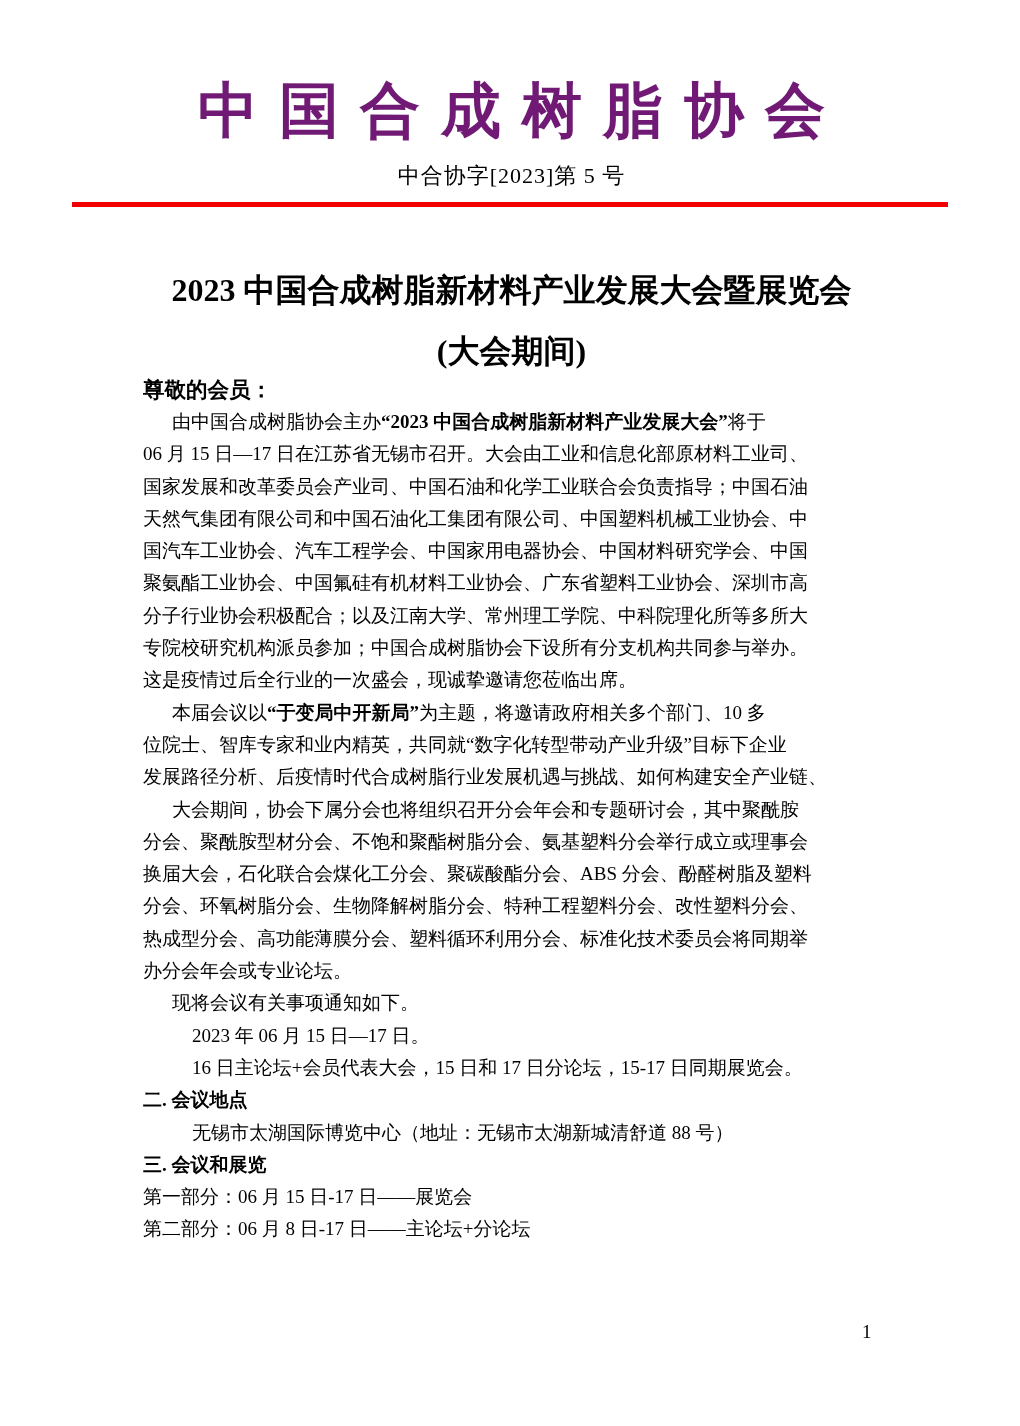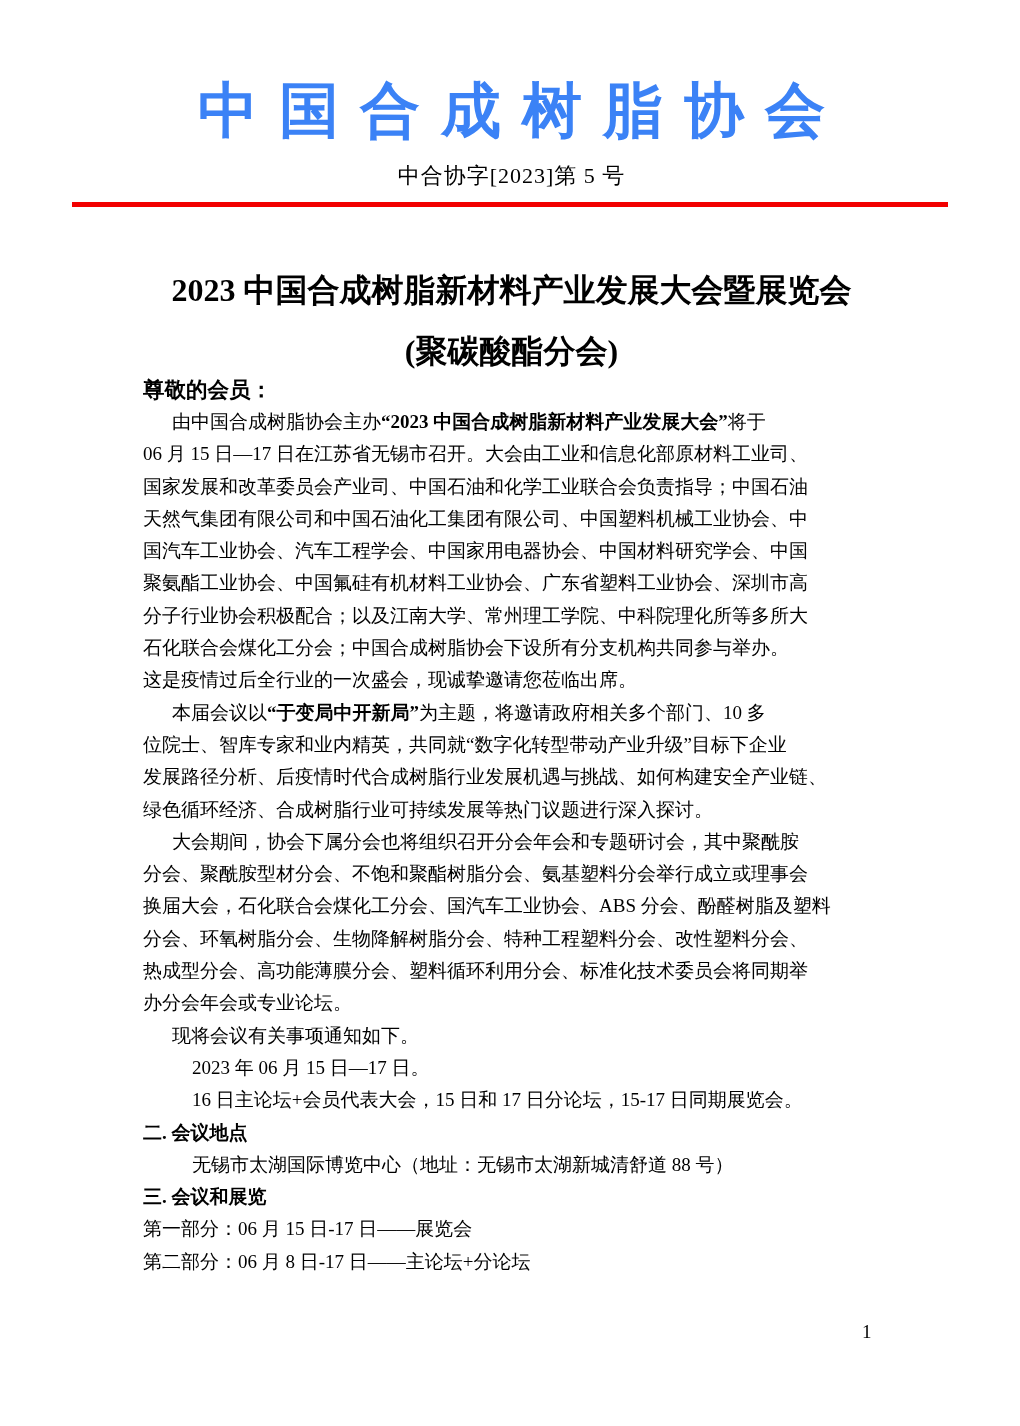--- a/index.html
+++ b/index.html
@@ -68,46 +68,45 @@
     top: 1320px;
     left: 862px;
     font-size: 19px;
     line-height: 24px;
   }
 </style>
 </head>
 <body>
 
 <div class="page">
-  <div class="org-name" style="color: #3b82f6;">中国合成树脂协会</div>
+  <div class="org-name" style="color: #701a75;">中国合成树脂协会</div>
   <div class="doc-number">中合协字[2023]第 5 号</div>
   <div class="rule" style="background: rgb(242, 0, 0);"></div>
 
   <div class="title">2023 中国合成树脂新材料产业发展大会暨展览会</div>
-  <div class="subtitle">(聚碳酸酯分会)</div>
+  <div class="subtitle">(大会期间)</div>
 
   <div class="salutation">尊敬的会员：</div>
 
   <div class="body-lines">
       <div class="bline indent1"><span>由中国合成树脂协会主办</span><span class="bold">“2023 中国合成树脂新材料产业发展大会”</span><span>将于</span></div>
       <div class="bline"><span>06 月 15 日—17 日在江苏省无锡市召开。大会由工业和信息化部原材料工业司、</span></div>
       <div class="bline"><span>国家发展和改革委员会产业司、中国石油和化学工业联合会负责指导；中国石油</span></div>
       <div class="bline"><span>天然气集团有限公司和中国石油化工集团有限公司、中国塑料机械工业协会、中</span></div>
       <div class="bline"><span>国汽车工业协会、汽车工程学会、中国家用电器协会、中国材料研究学会、中国</span></div>
       <div class="bline"><span>聚氨酯工业协会、中国氟硅有机材料工业协会、广东省塑料工业协会、深圳市高</span></div>
       <div class="bline"><span>分子行业协会积极配合；以及江南大学、常州理工学院、中科院理化所等多所大</span></div>
-      <div class="bline"><span>石化联合会煤化工分会；中国合成树脂协会下设所有分支机构共同参与举办。</span></div>
+      <div class="bline"><span>专院校研究机构派员参加；中国合成树脂协会下设所有分支机构共同参与举办。</span></div>
       <div class="bline"><span>这是疫情过后全行业的一次盛会，现诚挚邀请您莅临出席。</span></div>
       <div class="bline indent1"><span>本届会议以</span><span class="bold">“于变局中开新局”</span><span>为主题，将邀请政府相关多个部门、10 多</span></div>
       <div class="bline"><span>位院士、智库专家和业内精英，共同就“数字化转型带动产业升级”目标下企业</span></div>
       <div class="bline"><span>发展路径分析、后疫情时代合成树脂行业发展机遇与挑战、如何构建安全产业链、</span></div>
-      <div class="bline"><span>绿色循环经济、合成树脂行业可持续发展等热门议题进行深入探讨。</span></div>
       <div class="bline indent1"><span>大会期间，协会下属分会也将组织召开分会年会和专题研讨会，其中聚酰胺</span></div>
       <div class="bline"><span>分会、聚酰胺型材分会、不饱和聚酯树脂分会、氨基塑料分会举行成立或理事会</span></div>
-      <div class="bline"><span>换届大会，石化联合会煤化工分会、国汽车工业协会、ABS 分会、酚醛树脂及塑料</span></div>
+      <div class="bline"><span>换届大会，石化联合会煤化工分会、聚碳酸酯分会、ABS 分会、酚醛树脂及塑料</span></div>
       <div class="bline"><span>分会、环氧树脂分会、生物降解树脂分会、特种工程塑料分会、改性塑料分会、</span></div>
       <div class="bline"><span>热成型分会、高功能薄膜分会、塑料循环利用分会、标准化技术委员会将同期举</span></div>
       <div class="bline"><span>办分会年会或专业论坛。</span></div>
       <div class="bline indent1"><span>现将会议有关事项通知如下。</span></div>
       <div class="bline indent2"><span>2023 年 06 月 15 日—17 日。</span></div>
       <div class="bline indent2"><span>16 日主论坛+会员代表大会，15 日和 17 日分论坛，15-17 日同期展览会。</span></div>
       <div class="bline bold"><span>二. 会议地点</span></div>
       <div class="bline indent2"><span>无锡市太湖国际博览中心（地址：无锡市太湖新城清舒道 88 号）</span></div>
       <div class="bline bold"><span>三. 会议和展览</span></div>
       <div class="bline"><span>第一部分：06 月 15 日-17 日——展览会</span></div>

